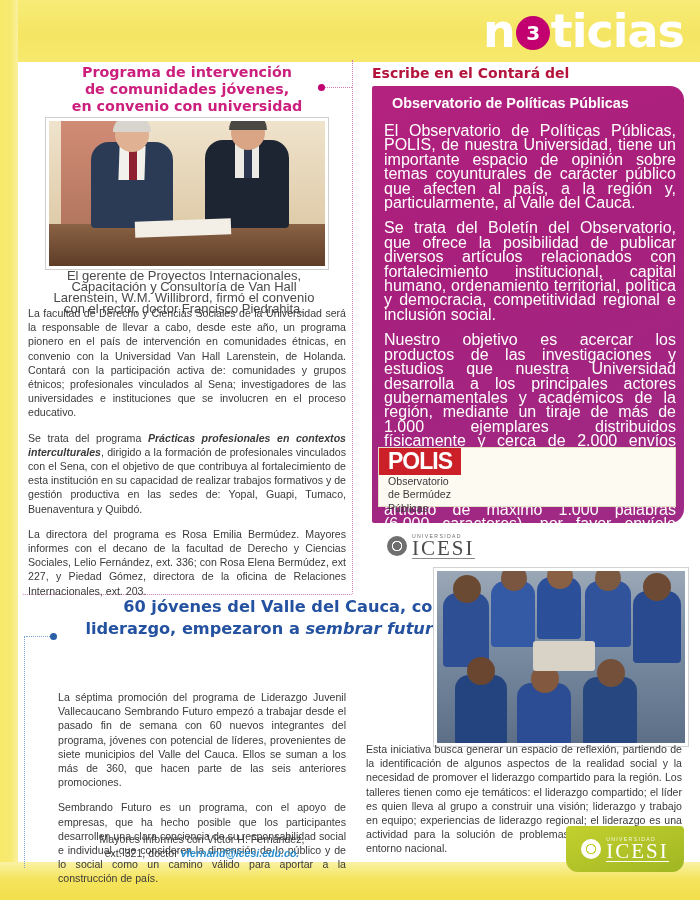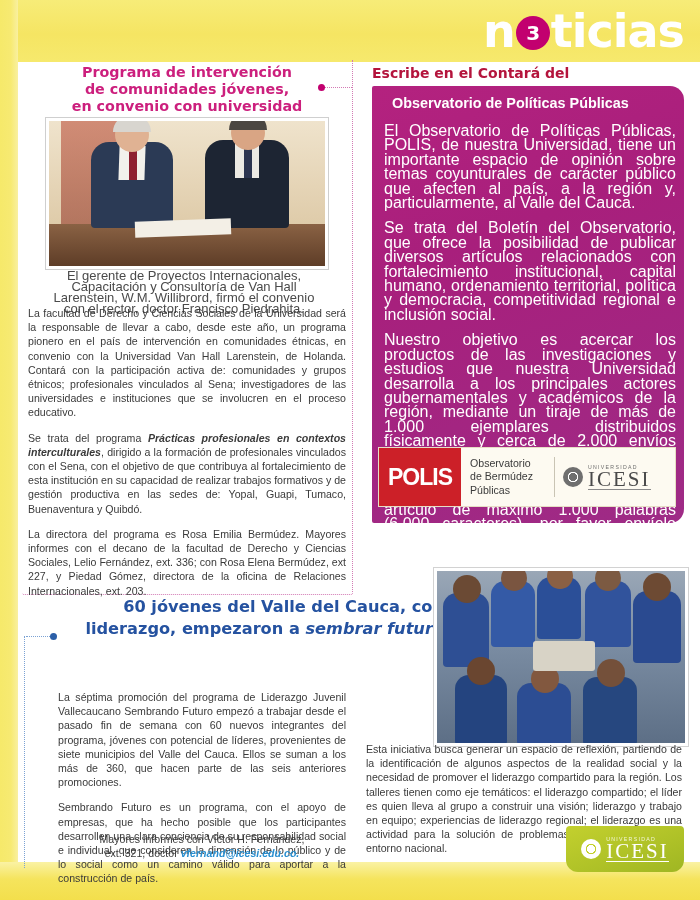--- a/index.html
+++ b/index.html
@@ -97,21 +97,21 @@
     border-radius:2px 14px 14px 2px;}
   .magenta-head{position:absolute;left:20px;top:8px;width:290px;
     font-family:Liberation Sans, sans-serif;font-weight:bold;font-size:14.4px;
     color:#ffffff;line-height:18px;}
   .magenta-body{position:absolute;left:12px;top:38px;width:292px;
     font-size:16px;line-height:14.4px;color:#ffffff;text-align:justify;}
   .magenta-body p{margin:0 0 11px 0;}
   .magenta-body .bi{font-weight:bold;font-style:italic;}
 
   .polis-card{position:absolute;left:378px;top:447px;width:296px;height:58px;
-    background:#fdfaf1;border:1px solid #e6dec4;display:flex;align-items:stretch;}
+    background:#fdfaf1;border:1px solid #e6dec4;display:flex;align-items:stretch;flex-direction:column;}
   .polis-red{width:82px;background:#cc2028;display:flex;align-items:center;
     justify-content:center;}
   .polis-red span{font-family:"Liberation Sans", sans-serif;font-weight:bold;
     font-size:23px;color:#ffffff;letter-spacing:-1px;}
   .polis-words{flex:1;display:flex;align-items:center;padding-left:9px;
     font-size:10.6px;line-height:13.4px;color:#3b3b3b;}
   .polis-div{width:1px;background:#c9c4b4;margin:9px 0;}
   .icesi-lock{width:112px;display:flex;align-items:center;gap:5px;padding-left:8px;}
   .icesi-sun{width:20px;height:20px;border-radius:50%;
     background:radial-gradient(circle,#6f6f6f 0 28%,#ffffff 29% 36%,#6f6f6f 37% 100%);

